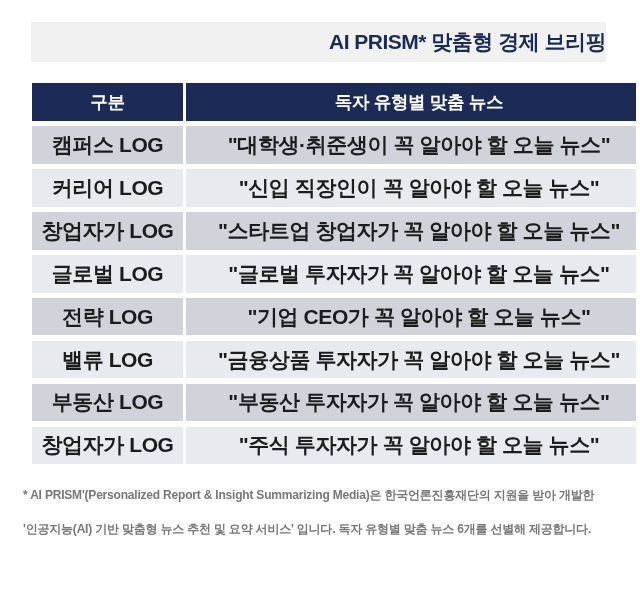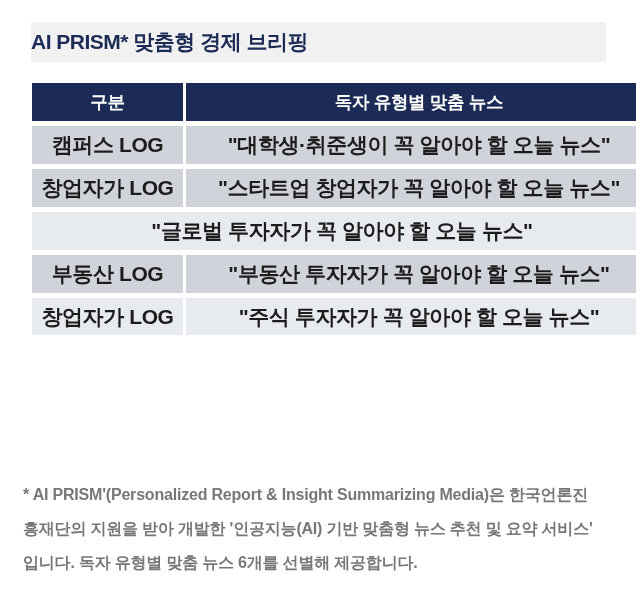--- a/index.html
+++ b/index.html
@@ -16,21 +16,21 @@
   }
   .title-bar {
     position: absolute;
     left: 31px;
     top: 22px;
     width: 575px;
     height: 40px;
     background: var(--title-bg, #f1f1f1);
     display: flex;
     align-items: center;
-    justify-content: flex-start;
+    justify-content: flex-end;
   }
   .title-bar .title-text {
     font-size: 21px;
     font-weight: 800;
     color: var(--navy, #1b2b56);
     letter-spacing: -0.5px;
     white-space: nowrap;
   }
   .briefing-table {
     position: absolute;
@@ -73,21 +73,21 @@
     letter-spacing: -0.4px;
   }
   .data-row.shade-dark .cell { background: var(--row-odd, #d0d4da); }
   .data-row.shade-light .cell { background: var(--row-even, #e7eaee); }
   .footnote {
     position: absolute;
     left: 23px;
     top: 478px;
     width: 578px;
     margin: 0;
-    font-size: 16px;
+    font-size: 12px;
     font-weight: 600;
     line-height: 34px;
     letter-spacing: -0.2px;
     color: var(--footnote-text, #777777);
     text-align: left;
   }
 </style>
 </head>
 <body style="background: rgb(255, 255, 255);">
 
@@ -100,31 +100,44 @@
   <div class="t-row header-row">
     <div class="cell c1">구분</div>
     <div class="cell c2">독자 유형별 맞춤 뉴스</div>
   </div>
 
   <div class="t-row data-row shade-dark">
     <div class="cell c1">캠퍼스 LOG</div>
     <div class="cell c2">"대학생·취준생이 꼭 알아야 할 오늘 뉴스"</div>
   </div>
 
+  <div class="t-row data-row shade-light">
+    <div class="cell c1">커리어 LOG</div>
+    <div class="cell c2">"신입 직장인이 꼭 알아야 할 오늘 뉴스"</div>
+  </div>
 
   <div class="t-row data-row shade-dark">
     <div class="cell c1">창업자가 LOG</div>
     <div class="cell c2">"스타트업 창업자가 꼭 알아야 할 오늘 뉴스"</div>
   </div>
 
   <div class="t-row data-row shade-light">
+    <div class="cell c1">글로벌 LOG</div>
     <div class="cell c2">"글로벌 투자자가 꼭 알아야 할 오늘 뉴스"</div>
   </div>
 
+  <div class="t-row data-row shade-dark">
+    <div class="cell c1">전략 LOG</div>
+    <div class="cell c2">"기업 CEO가 꼭 알아야 할 오늘 뉴스"</div>
+  </div>
 
+  <div class="t-row data-row shade-light">
+    <div class="cell c1">밸류 LOG</div>
+    <div class="cell c2">"금융상품 투자자가 꼭 알아야 할 오늘 뉴스"</div>
+  </div>
 
   <div class="t-row data-row shade-dark">
     <div class="cell c1">부동산 LOG</div>
     <div class="cell c2">"부동산 투자자가 꼭 알아야 할 오늘 뉴스"</div>
   </div>
 
   <div class="t-row data-row shade-light">
     <div class="cell c1">창업자가 LOG</div>
     <div class="cell c2">"주식 투자자가 꼭 알아야 할 오늘 뉴스"</div>
   </div>

